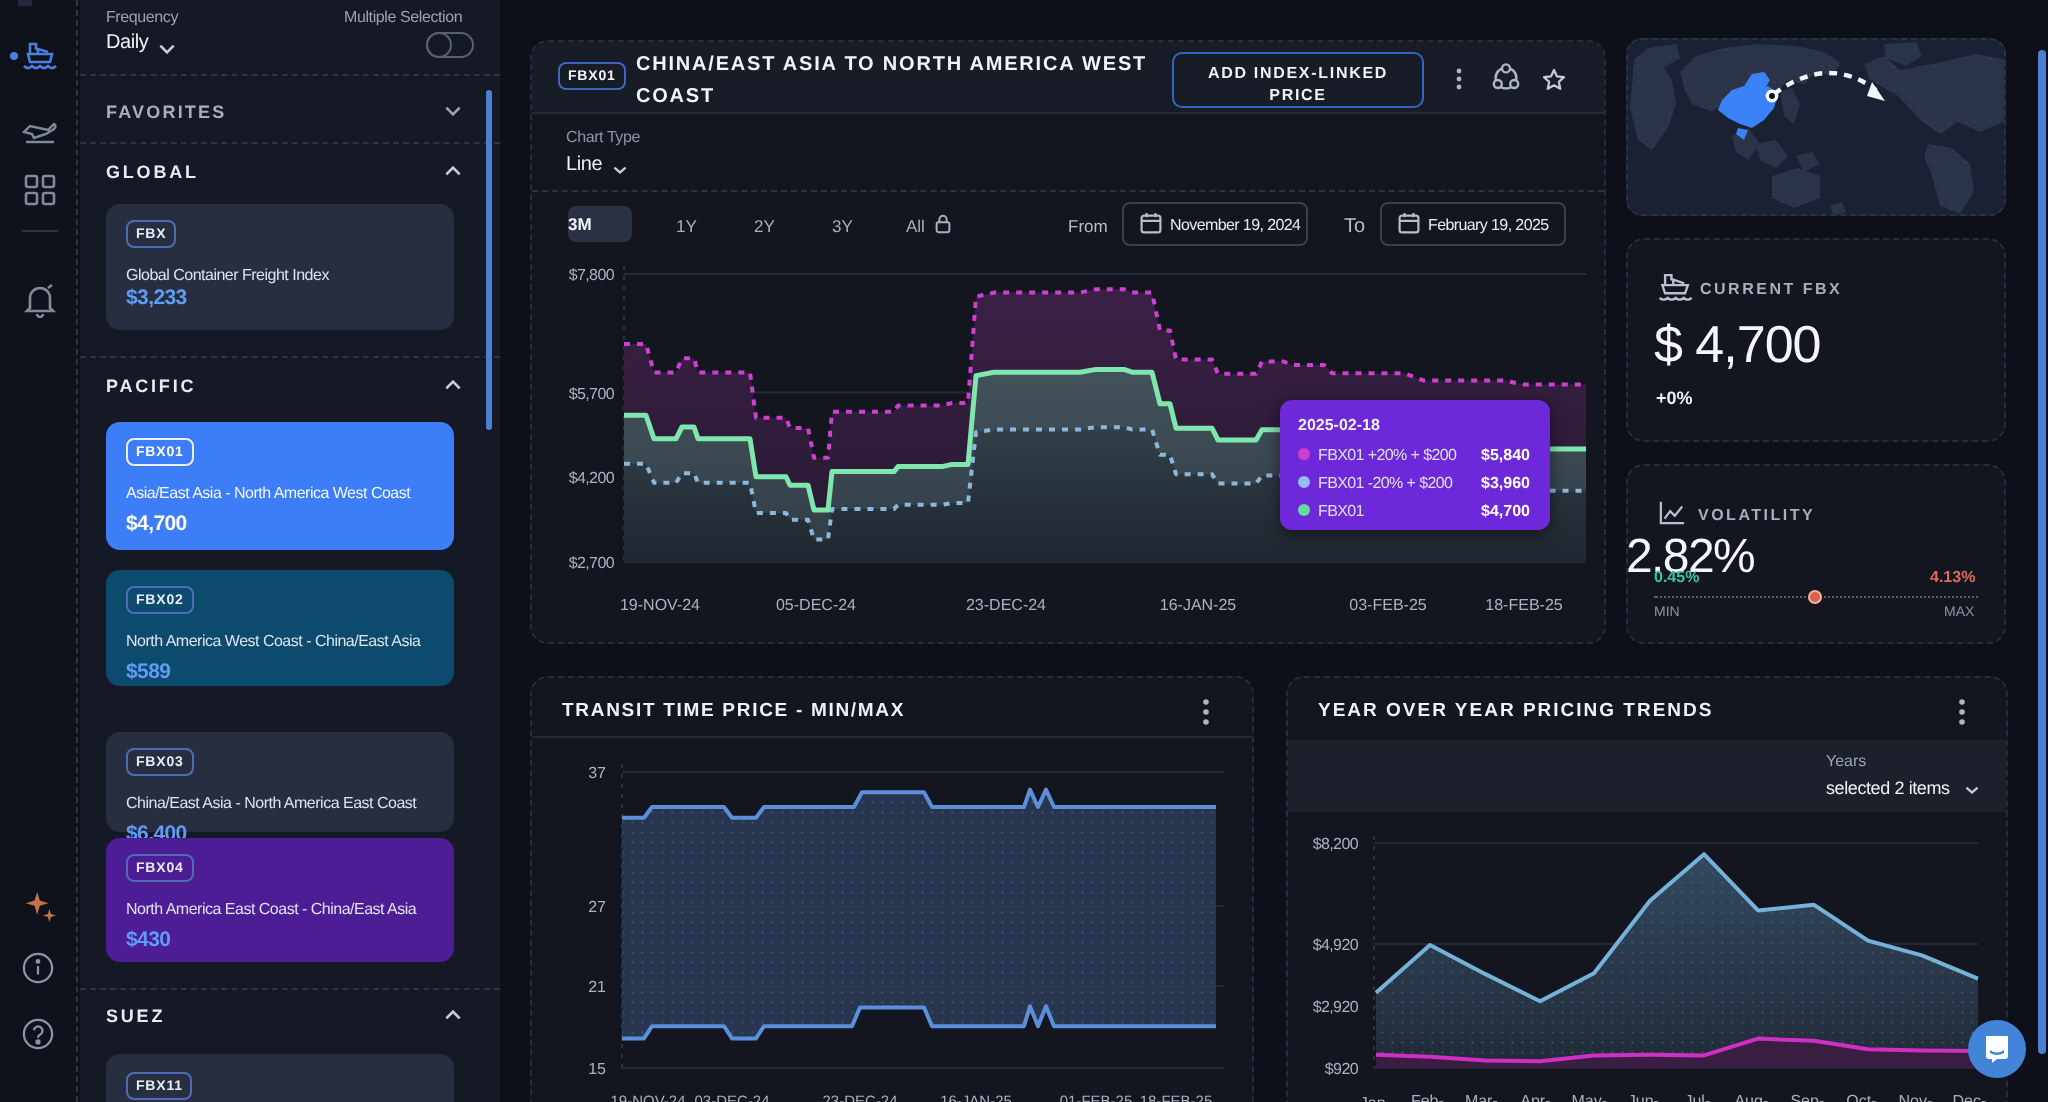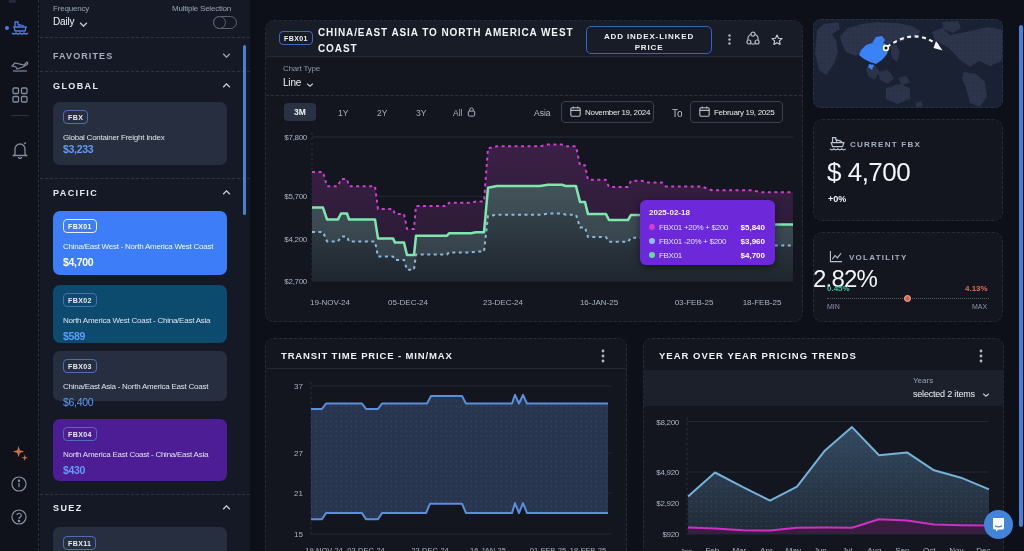--- a/index.html
+++ b/index.html
@@ -84,34 +84,34 @@
 <div class="abs" style="left:40px;top:178px;width:210px;border-top:1px dashed #2e3442"></div>
 <div class="hdr" style="left:53px;top:188px">PACIFIC</div>
 <div class="abs" style="left:222px;top:190px">
     <svg width="9" height="5" viewBox="0 0 10 6" fill="none" stroke="#c6ccd8" stroke-width="1.6">
       <path d="M1 5 L5 1 L9 5"></path>
     </svg>
   </div>
 
 <div class="abs" style="left:53px;top:211px;width:174px;height:64px;background:#3d7ef8;border-radius:7px">
  <div class="abs" style="left:10px;top:8px;border:1px solid #e8eefc;border-radius:4px;padding:3px 4px 2px;color:#fff;font-size:7px;font-weight:bold;letter-spacing:0.4px">FBX01</div>
- <div class="abs" style="left:10px;top:31px;width:160px;color:#f2f6ff;font-size:8px;letter-spacing:-0.25px;white-space:nowrap">China/East West - North America West Coast</div>
+ <div class="abs" style="left:10px;top:31px;width:160px;color:#f2f6ff;font-size:8px;letter-spacing:-0.25px;white-space:nowrap">Asia/East Asia - North America West Coast</div>
  <div class="abs" style="left:10px;top:45px;color:#fff;font-size:10.5px;letter-spacing:-0.3px;font-weight:bold">$4,700</div>
 </div>
 
 <div class="abs" style="left:53px;top:285px;width:174px;height:58px;background:#0c4a6e;border-radius:7px">
  <div class="abs" style="left:10px;top:8px;border:1px solid #4f6db5;border-radius:4px;padding:3px 4px 2px;color:#e8ebf2;font-size:7px;font-weight:bold;letter-spacing:0.4px">FBX02</div>
  <div class="abs" style="left:10px;top:31px;width:160px;color:#dde2ec;font-size:8px;letter-spacing:-0.25px;white-space:nowrap">North America West Coast - China/East Asia</div>
  <div class="abs" style="left:10px;top:45px;color:#5f9cf6;font-size:10.5px;letter-spacing:-0.3px;font-weight:bold">$589</div>
 </div>
 
-<div class="abs" style="left:53px;top:351px;width:174px;height:50px;background:#272e3f;border-radius:7px">
+<div class="abs" style="left:53px;top:366px;width:174px;height:50px;background:#272e3f;border-radius:7px">
  <div class="abs" style="left:10px;top:8px;border:1px solid #4f6db5;border-radius:4px;padding:3px 4px 2px;color:#e8ebf2;font-size:7px;font-weight:bold;letter-spacing:0.4px">FBX03</div>
  <div class="abs" style="left:10px;top:31px;width:160px;color:#dde2ec;font-size:8px;letter-spacing:-0.25px;white-space:nowrap">China/East Asia - North America East Coast</div>
- <div class="abs" style="left:10px;top:45px;color:#5f9cf6;font-size:10.5px;letter-spacing:-0.3px;font-weight:normal">$6,400</div>
+ <div class="abs" style="left:10px;top:45px;color:#5f9cf6;font-size:10.5px;letter-spacing:-0.3px;font-weight:bold">$6,400</div>
 </div>
 
 <div class="abs" style="left:53px;top:419px;width:174px;height:62px;background:#4c1d95;border-radius:7px">
  <div class="abs" style="left:10px;top:8px;border:1px solid #4f6db5;border-radius:4px;padding:3px 4px 2px;color:#e8ebf2;font-size:7px;font-weight:bold;letter-spacing:0.4px">FBX04</div>
  <div class="abs" style="left:10px;top:31px;width:160px;color:#dde2ec;font-size:8px;letter-spacing:-0.25px;white-space:nowrap">North America East Coast - China/East Asia</div>
  <div class="abs" style="left:10px;top:45px;color:#5f9cf6;font-size:10.5px;letter-spacing:-0.3px;font-weight:bold">$430</div>
 </div>
 <div class="abs" style="left:40px;top:494px;width:210px;border-top:1px dashed #2e3442"></div>
 <div class="hdr" style="left:53px;top:503px">SUEZ</div>
 <div class="abs" style="left:222px;top:505px">
@@ -144,30 +144,30 @@
  <path d="M9 1.5 L11.2 6.3 L16.5 6.9 L12.6 10.4 L13.7 15.6 L9 13 L4.3 15.6 L5.4 10.4 L1.5 6.9 L6.8 6.3 Z" stroke-linejoin="round"></path>
 </svg>
 <div class="abs" style="left:283px;top:64px;font-size:8px;letter-spacing:-0.2px;color:#8b94a6">Chart Type</div>
 <div class="abs" style="left:283px;top:77px;font-size:10px;letter-spacing:-0.2px;color:#eef1f6">Line</div>
 <div class="abs" style="left:306px;top:83px">
     <svg width="8" height="4" viewBox="0 0 9 5" fill="none" stroke="#c6ccd8" stroke-width="1.4">
       <path d="M1 1 L4.5 4 L8 1"></path>
     </svg>
   </div>
 <div class="abs" style="left:266px;top:95px;width:536px;border-top:1px dashed #2c3240"></div>
-<div class="abs" style="left:284px;top:103px;width:32px;height:18px;background:#2a3142;border-radius:4px;color:#f0f3f8;font-size:8.5px;font-weight:bold;text-align:center;line-height:18px">3M</div>
+<div class="abs" style="left:284px;top:103px;width:32px;height:18px;background:#2a3142;border-radius:4px;color:#f0f3f8;font-size:8.5px;font-weight:bold;line-height:18px">3M</div>
 <div class="abs" style="left:338px;top:108px;font-size:8.5px;color:#a7b0c0">1Y</div>
 <div class="abs" style="left:377px;top:108px;font-size:8.5px;color:#a7b0c0">2Y</div>
 <div class="abs" style="left:416px;top:108px;font-size:8.5px;color:#a7b0c0">3Y</div>
 <div class="abs" style="left:453px;top:108px;font-size:8.5px;color:#a7b0c0">All</div>
 <svg class="abs" style="left:467px;top:107px" width="9" height="10" viewBox="0 0 9 11" fill="none" stroke="#a7b0c0" stroke-width="1.1">
  <rect x="1" y="4.5" width="7" height="5.5" rx="1"></rect>
     <path d="M2.5 4.5 L2.5 3 a2 2 0 0 1 4 0 L6.5 4.5"></path>
 </svg>
-<div class="abs" style="left:534px;top:108px;font-size:8.5px;color:#b6bdcb">Asia</div>
+<div class="abs" style="left:534px;top:108px;font-size:8.5px;color:#b6bdcb">From</div>
 <div class="abs" style="left:561px;top:101px;width:93px;height:22px;border:1px solid #39404f;border-radius:4px"></div>
 <svg class="abs" style="left:570px;top:106px" width="11" height="11" viewBox="0 0 11 11" fill="none" stroke="#b6bdcb" stroke-width="1.1">
  <rect x="0.8" y="1.8" width="9.4" height="8.4" rx="1.2"></rect>
     <path d="M0.8 4.4 L10.2 4.4 M3.3 0.5 L3.3 2.6 M7.7 0.5 L7.7 2.6"></path>
 </svg>
 <div class="abs" style="left:585px;top:108px;font-size:8px;letter-spacing:-0.3px;color:#e8ebf1">November 19, 2024</div>
 <div class="abs" style="left:672px;top:108px;font-size:10px;color:#b6bdcb">To</div>
 <div class="abs" style="left:690px;top:101px;width:93px;height:22px;border:1px solid #39404f;border-radius:4px"></div>
 <svg class="abs" style="left:699px;top:106px" width="11" height="11" viewBox="0 0 11 11" fill="none" stroke="#b6bdcb" stroke-width="1.1">
  <rect x="0.8" y="1.8" width="9.4" height="8.4" rx="1.2"></rect>

